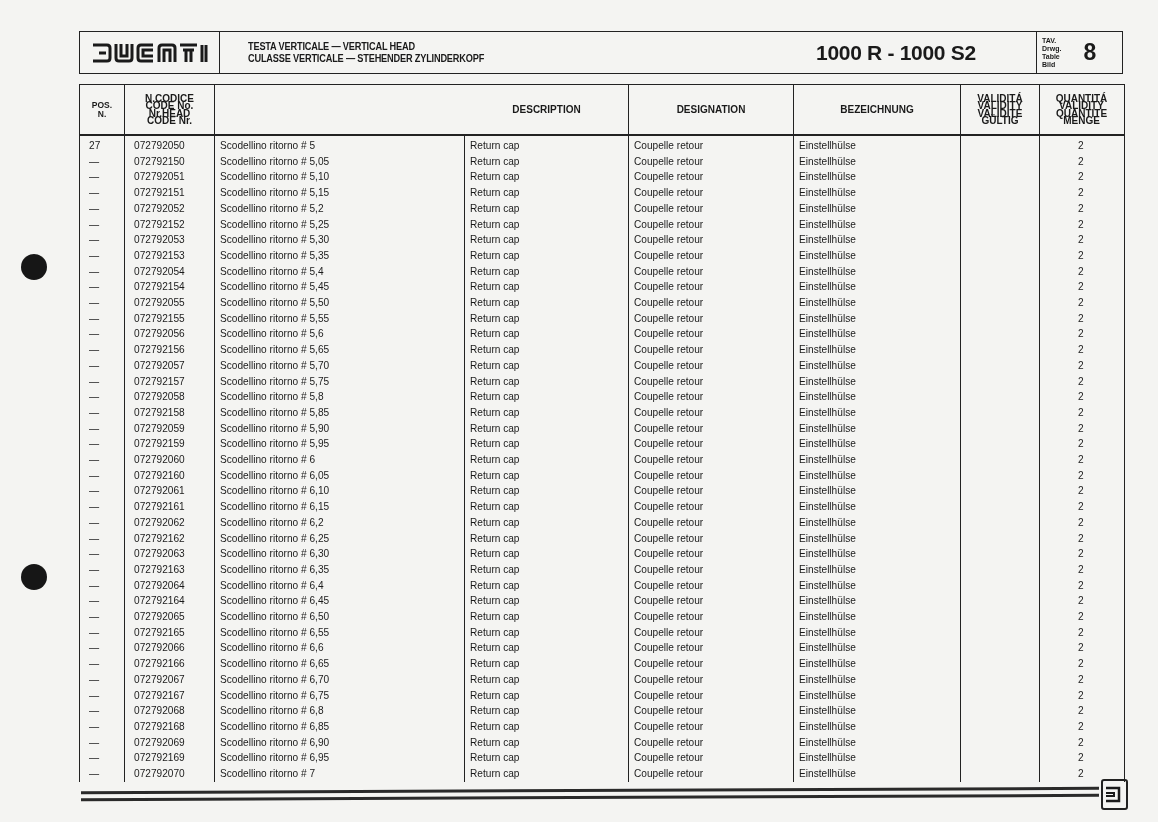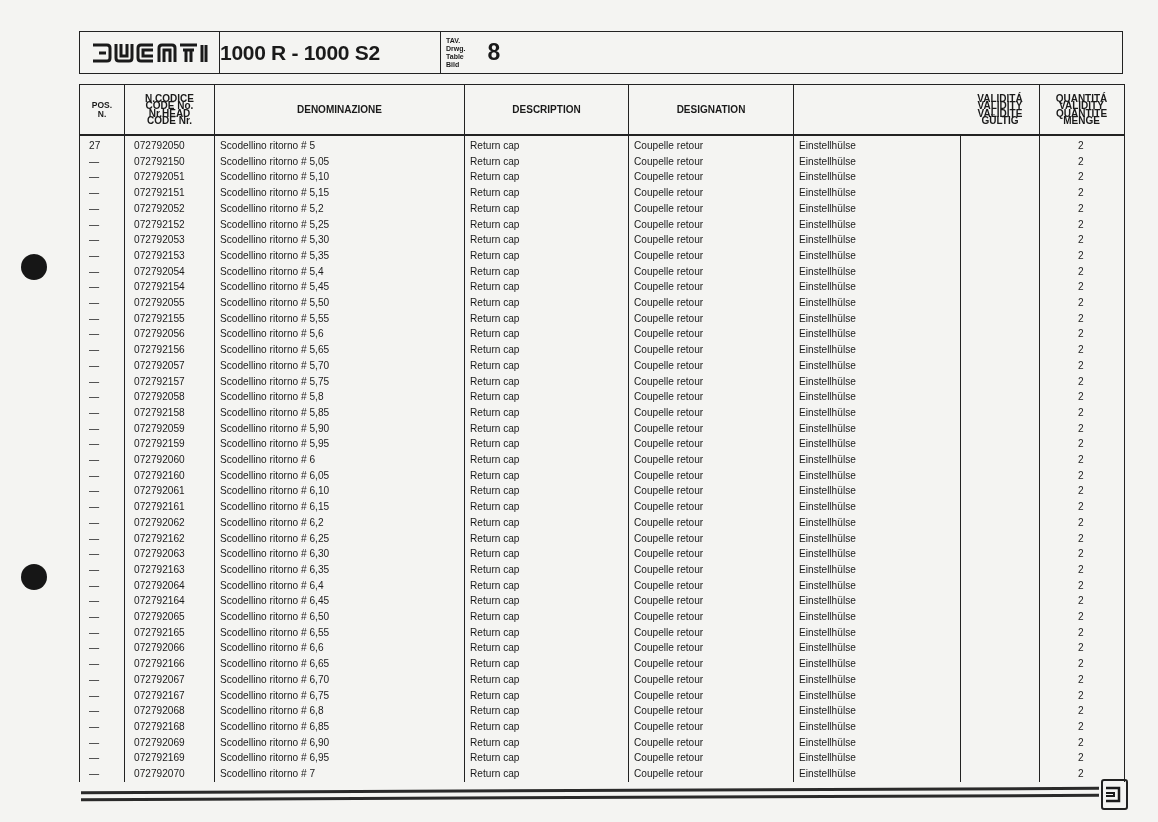--- a/index.html
+++ b/index.html
@@ -67,20 +67,24 @@
         <path d="M73 19 V7 H79 V19"></path>
 
         <path d="M89 2 H106"></path>
         <path d="M92 7 H103"></path>
         <path d="M95 7 V19 M100 7 V19"></path>
 
         <path d="M111 2 V19 M115 2 V19"></path>
       </g>
     </svg>
   </div>
+  <div class="title-cell">
+    <span>TESTA VERTICALE — VERTICAL HEAD</span>
+    <span>CULASSE VERTICALE — STEHENDER ZYLINDERKOPF</span>
+  </div>
   <div class="model-cell">
     <span>1000 R - 1000 S2</span>
   </div>
   <div class="tav-cell">
     <div class="tav-labels">
       <span>TAV.</span>
       <span>Drwg.</span>
       <span>Table</span>
       <span>Bild</span>
     </div>
@@ -97,23 +101,23 @@
       </div>
     </div>
     <div class="col" style="left:45px; width:90px;">
       <div class="h-small">
         <div>N.CODICE</div>
         <div>CODE No.</div>
         <div>Nr.HEAD</div>
         <div>CODE Nr.</div>
       </div>
     </div>
-    <div class="col h-big" style="left:135px; width:250px;">DENOMINAZIONE</div>
     <div class="col h-big" style="left:549px; width:165px;">DESIGNATION</div>
     <div class="col h-big" style="left:385px; width:164px;">DESCRIPTION</div>
+    <div class="col h-big" style="left:714px; width:167px;">BEZEICHNUNG</div>
     <div class="col" style="left:881px; width:79px;">
       <div class="h-small">
         <div>VALIDITÁ</div>
         <div>VALIDITY</div>
         <div>VALIDITE</div>
         <div>GÜLTIG</div>
       </div>
     </div>
     <div class="col" style="left:960px; width:83px;">
       <div class="h-small">

